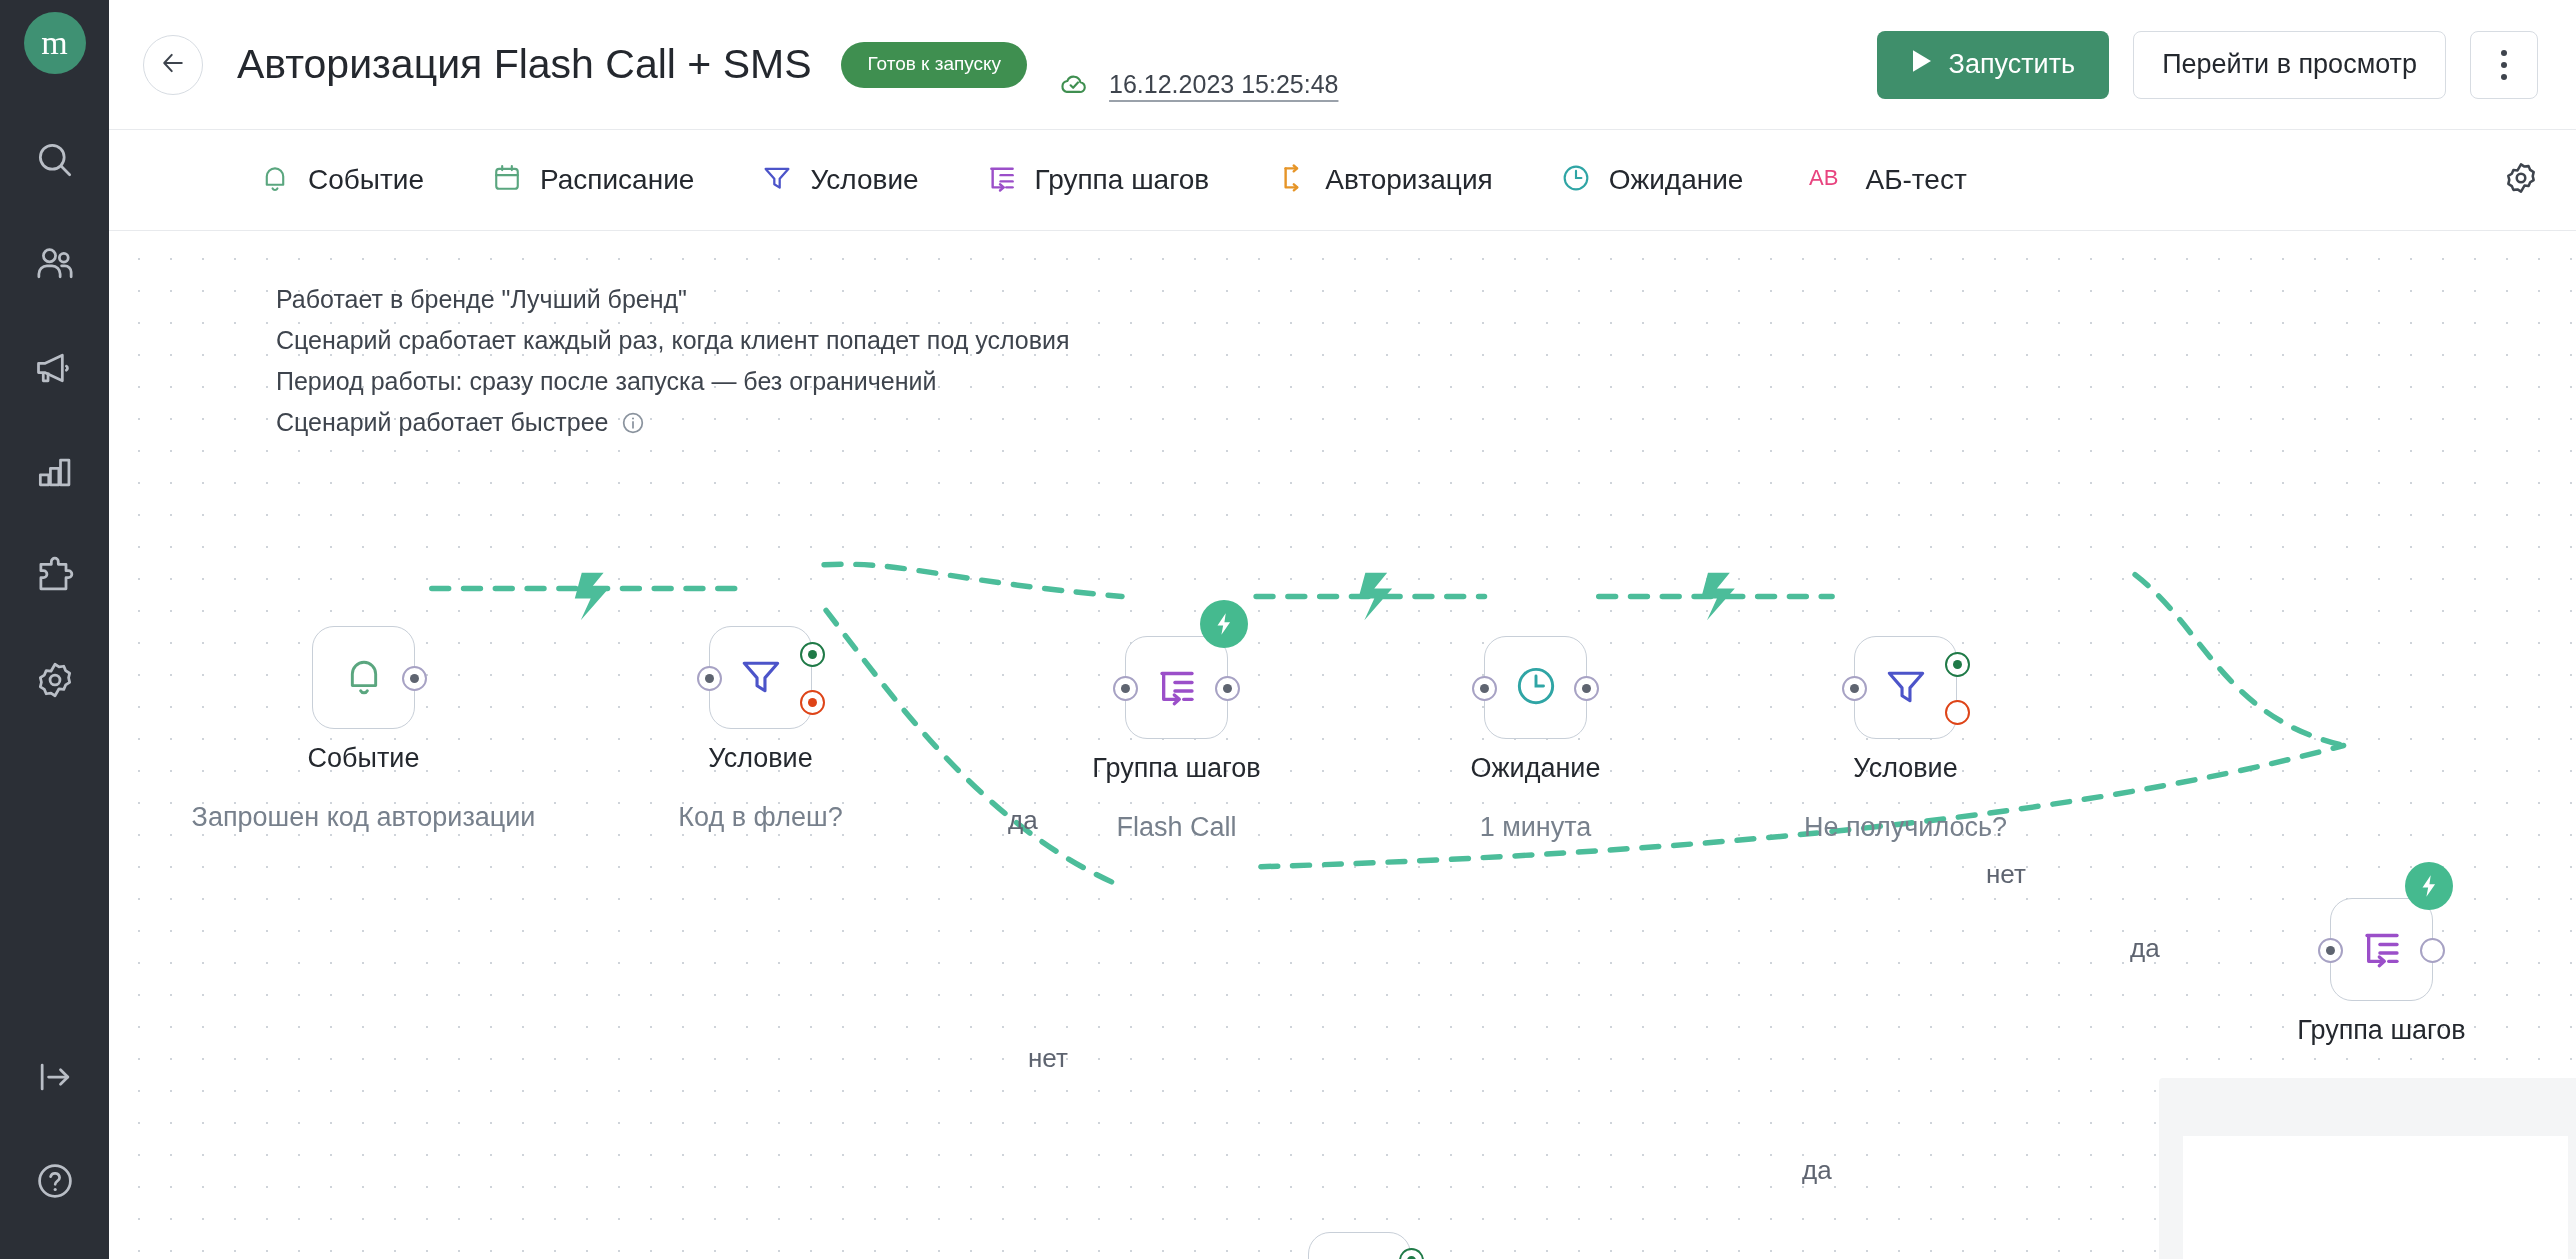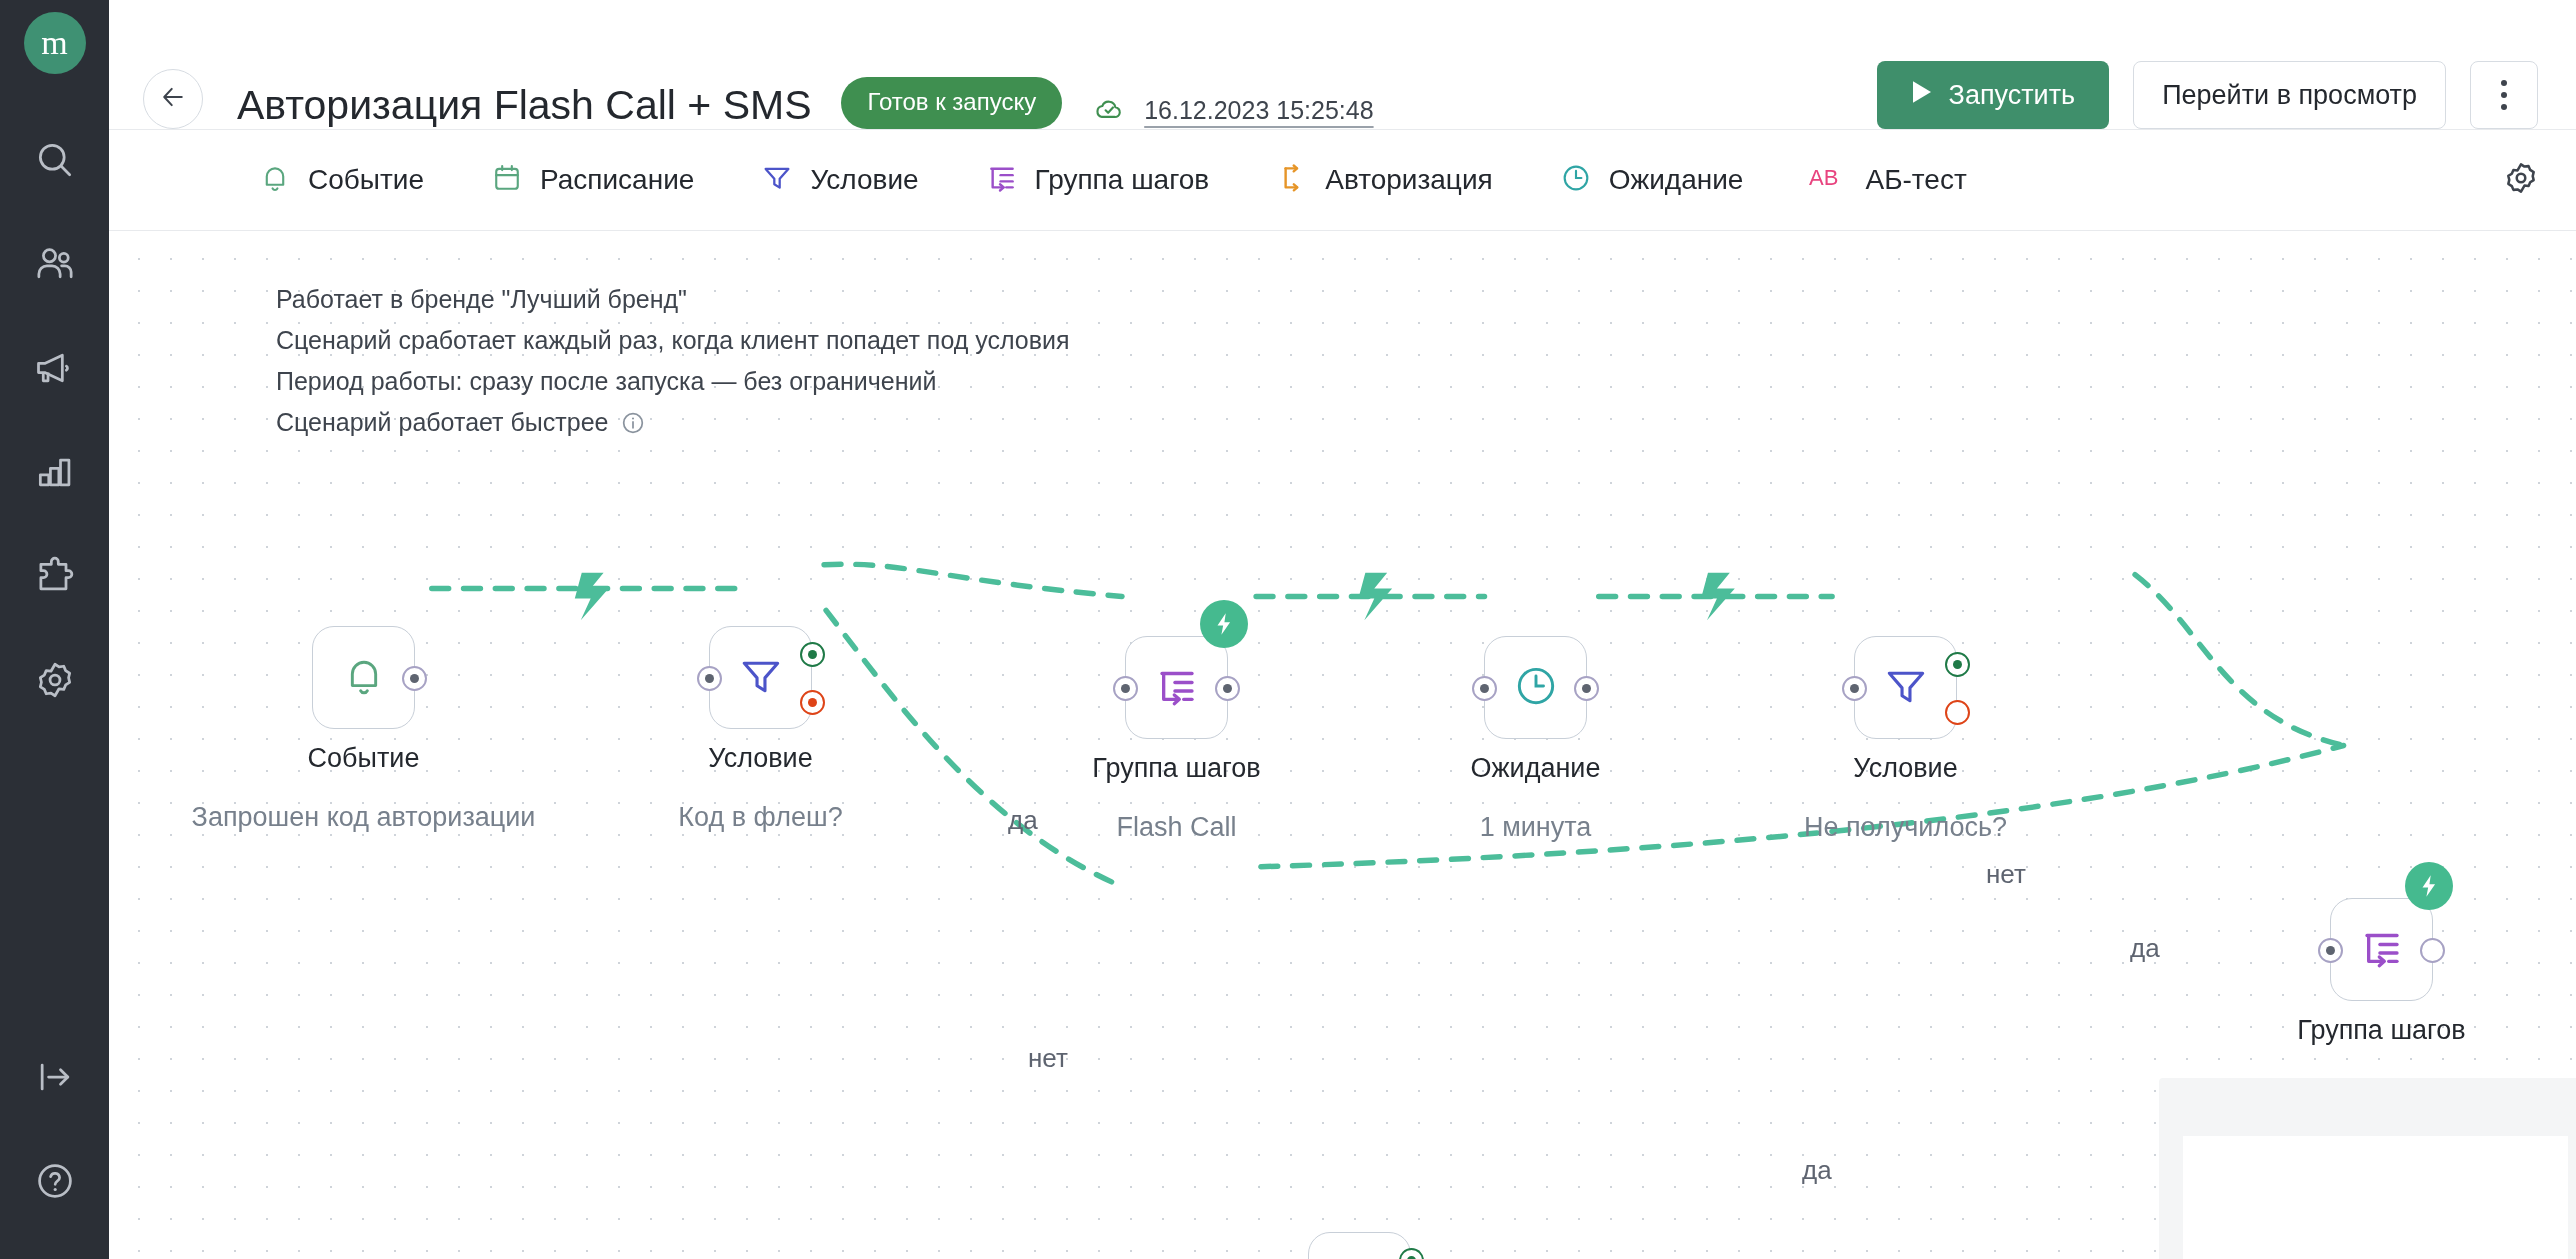--- a/index.html
+++ b/index.html
@@ -34,40 +34,40 @@
   .side-ico svg { display: block; }
   .side-spacer { flex: 1 1 auto; }
 
   
   .main { flex: 1 1 auto; display: flex; flex-direction: column; min-width: 0; }
 
   
   .header {
     height: 130px; flex: 0 0 130px;
     background: #ffffff;
-    display: flex; align-items: flex-end;
+    display: flex; align-items: center;
     padding: 0 38px 0 34px;
     border-bottom: 1px solid #e8eaed;
   }
   .back-btn {
     width: 60px; height: 60px; border-radius: 50%;
     border: 1px solid #d7dce2; background: #fff;
     display: flex; align-items: center; justify-content: center;
     cursor: pointer; flex: 0 0 60px;
   }
   .page-title {
     font-size: 41px; color: #24282e; font-weight: 400;
     margin-left: 34px; white-space: nowrap;
   }
   .status-badge {
     margin-left: 30px;
     background: #3f8f50; color: #fff;
     border-radius: 30px;
     padding: 11px 26px 13px;
-    font-size: 24px; white-space: nowrap;
+    font-size: 19px; white-space: nowrap;
     flex: 0 0 auto;
   }
   .deploy-info {
     margin-left: 30px; display: flex; align-items: center; gap: 18px;
     flex: 0 0 auto; cursor: pointer; margin-top: 40px;
   }
   .deploy-date {
     font-size: 25px; color: #3e444d;
     text-decoration: underline; text-underline-offset: 7px;
     text-decoration-color: #9aa1aa;

